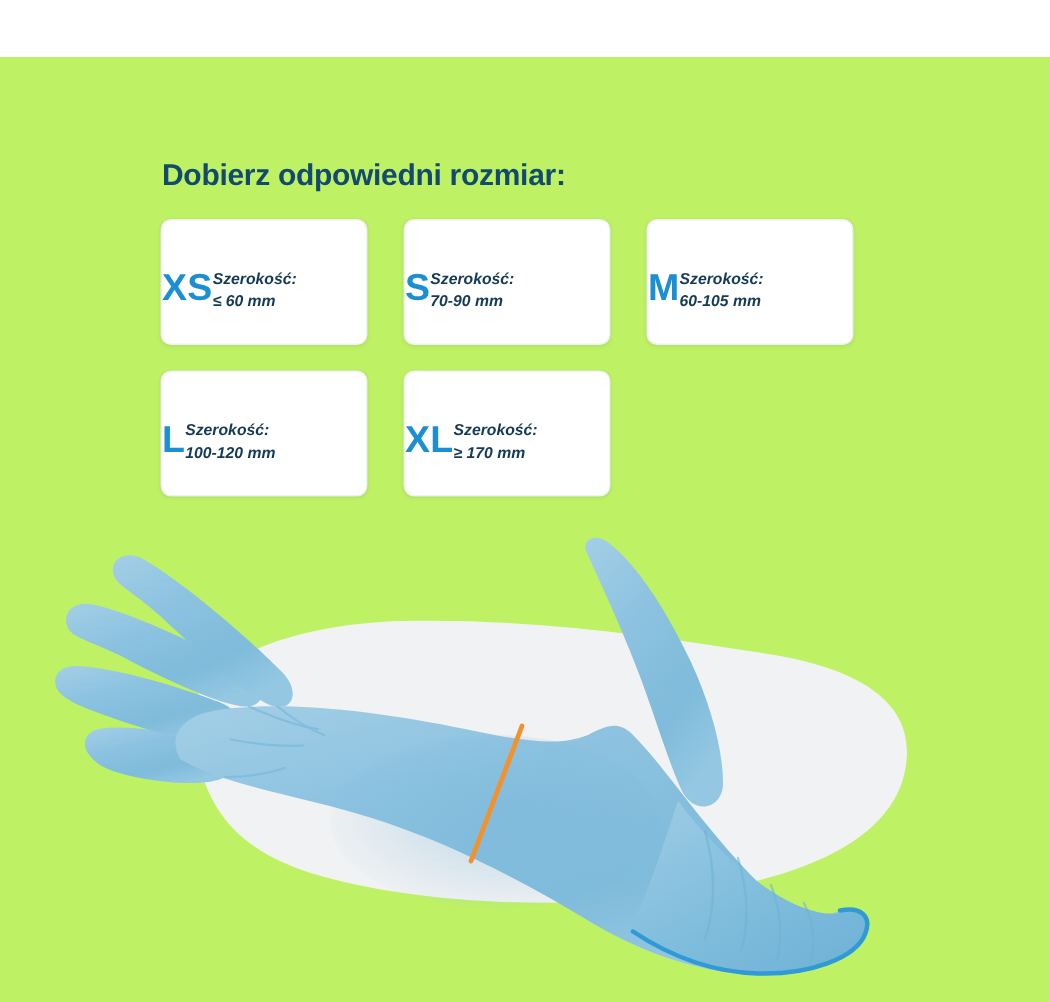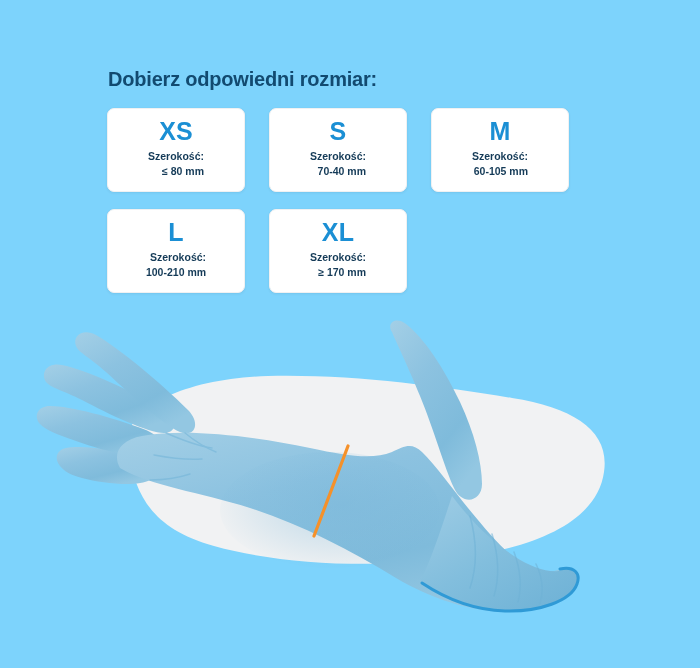--- a/index.html
+++ b/index.html
@@ -12,21 +12,22 @@
     height: 668px;
     position: relative;
     overflow: hidden;
     font-family: "Liberation Sans", "DejaVu Sans", sans-serif;
     -webkit-font-smoothing: antialiased;
   }
 
   .page {
     position: absolute;
     inset: 0;
-    background: #7dd3fc;
+    background: #bef264;
+    margin-top: 38px;
   }
 
   
   .heading {
     position: absolute;
     left: 108px;
     top: 68px;
     font-size: 20px;
     font-weight: 700;
     letter-spacing: -0.2px;
@@ -48,41 +49,42 @@
   .size-card {
     width: 138px;
     height: 84px;
     box-sizing: border-box;
     background: #ffffff;
     border: 1px solid #f0f1f2;
     border-radius: 7px;
     box-shadow: 0 1px 3px rgba(20, 40, 60, 0.07),
                 0 0 1px rgba(20, 40, 60, 0.05);
     display: flex;
-    flex-direction: column;
+    flex-direction: row;
     align-items: center;
     justify-content: flex-start;
     padding-top: 8px;
   }
 
   .size-letter {
     font-size: 25px;
     font-weight: 700;
     color: #1b8fd4;
     line-height: 1.12;
     letter-spacing: 0.2px;
   }
 
   .size-meta {
     margin-top: 4px;
-    text-align: right;
+    text-align: left;
     color: #143a57;
     font-size: 10.5px;
     font-weight: 700;
     line-height: 1.45;
+    font-style: italic;
   }
   .size-meta .label { display: block; }
   .size-meta .value { display: block; }
 
   
   .glove-stage {
     position: absolute;
     left: 0;
     top: 320;
     top: 320px;
@@ -97,45 +99,45 @@
 <div class="page">
 
   <div class="heading">Dobierz odpowiedni rozmiar:</div>
 
   <div class="size-grid">
 
     <div class="size-card">
       <div class="size-letter">XS</div>
       <div class="size-meta">
         <span class="label">Szerokość:</span>
-        <span class="value">≤ 80 mm</span>
+        <span class="value">≤ 60 mm</span>
       </div>
     </div>
 
     <div class="size-card">
       <div class="size-letter">S</div>
       <div class="size-meta">
         <span class="label">Szerokość:</span>
-        <span class="value">70-40 mm</span>
+        <span class="value">70-90 mm</span>
       </div>
     </div>
 
     <div class="size-card">
       <div class="size-letter">M</div>
       <div class="size-meta">
         <span class="label">Szerokość:</span>
         <span class="value">60-105 mm</span>
       </div>
     </div>
 
     <div class="size-card">
       <div class="size-letter">L</div>
       <div class="size-meta">
         <span class="label">Szerokość:</span>
-        <span class="value">100-210 mm</span>
+        <span class="value">100-120 mm</span>
       </div>
     </div>
 
     <div class="size-card">
       <div class="size-letter">XL</div>
       <div class="size-meta">
         <span class="label">Szerokość:</span>
         <span class="value">≥ 170 mm</span>
       </div>
     </div>

